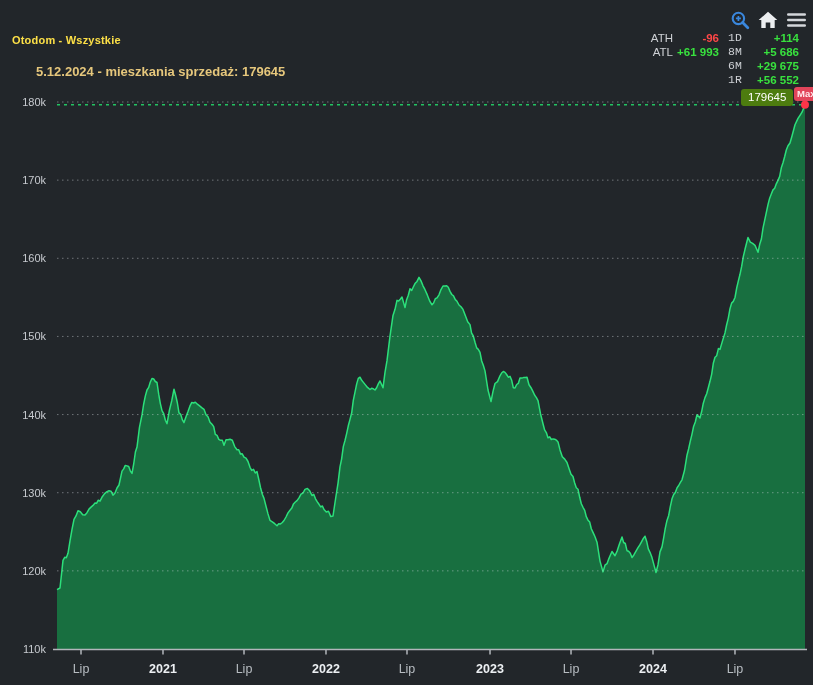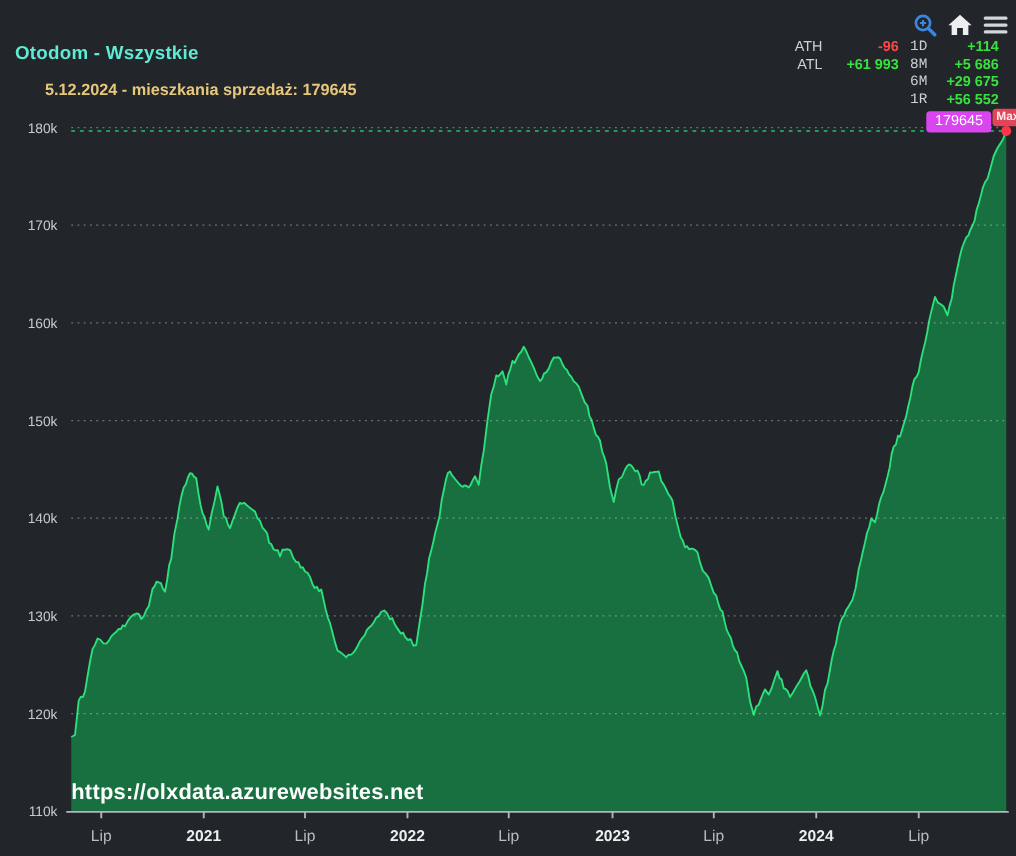--- a/index.html
+++ b/index.html
@@ -6,43 +6,43 @@
   .app{
     position:relative;width:813px;height:685px;overflow:hidden;
     background:#22262a;
     font-family:"Liberation Sans",sans-serif;
     -webkit-font-smoothing:antialiased;
   }
   .chart-svg{position:absolute;left:0;top:0;z-index:1;}
   
   .page-title{
     position:absolute;left:12px;top:34px;z-index:3;
-    font-size:15px;font-weight:700;color:#5eead4;letter-spacing:.2px;
+    font-size:11px;font-weight:700;color:#fde047;letter-spacing:.2px;
   }
   .page-subtitle{
     position:absolute;left:12px;top:64px;z-index:3;
     font-size:13px;font-weight:700;color:#e6c77c;margin-left:24px;
   }
   
   .toolbar{position:absolute;top:9px;right:6px;z-index:4;display:flex;align-items:center;gap:6px;}
   .tool-btn{width:22px;height:22px;display:flex;align-items:center;justify-content:center;cursor:pointer;}
   
   .stats{position:absolute;top:31px;right:14px;z-index:3;font-size:11.5px;line-height:14px;}
   .stat-row{display:flex;justify-content:flex-end;white-space:nowrap;}
   .sl{color:#ced1d5;}
   .sl1{width:27px;text-align:right;}
-  .sv1{width:46px;text-align:right;font-weight:700;margin-left:15px;}
+  .sv1{width:46px;text-align:right;font-weight:700;}
   .sl2{width:24px;margin-left:9px;text-align:left;font-family:Liberation Mono, monospace;}
   .sv2{width:47px;text-align:right;font-weight:700;}
   .sv.pos{color:#38e13e;}
   .sv.neg{color:#ff4747;}
   
   .value-badge{
     position:absolute;left:741px;top:89px;z-index:3;height:17px;line-height:17px;
-    padding:0 7px;background:#d946ef;border-radius:3px;color:#fff;font-size:11.5px;
+    padding:0 7px;background:#4d7c0f;border-radius:3px;color:#fff;font-size:11.5px;
   }
   .max-badge{
     position:absolute;left:794px;top:87px;z-index:3;height:14px;line-height:14px;
     padding:0 3px;background:#e2455a;border-radius:3px;color:#ffe9ec;
     font-size:9.5px;font-weight:700;cursor:pointer;
   }
   
   .watermark{
     position:absolute;left:57px;top:623px;z-index:2;
     font-size:17.5px;font-weight:700;color:#fdfdfd;letter-spacing:.2px;
@@ -142,14 +142,13 @@
       <span class="sl sl1"></span>
       <span class="sv sv1"></span>
       <span class="sl sl2">1R</span>
       <span class="sv sv2 pos">+56 552</span>
     </div>
   </div>
 
   <div class="value-badge">179645</div>
   <div class="max-badge">Max</div>
 
-  <div class="watermark">https://olxdata.azurewebsites.net</div>
 </div>
 
 </body></html>

